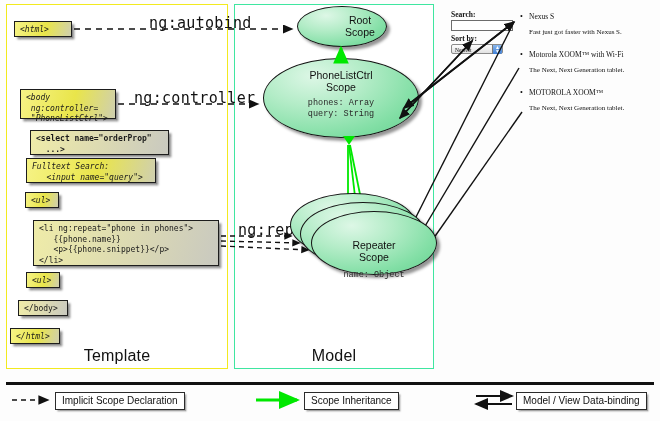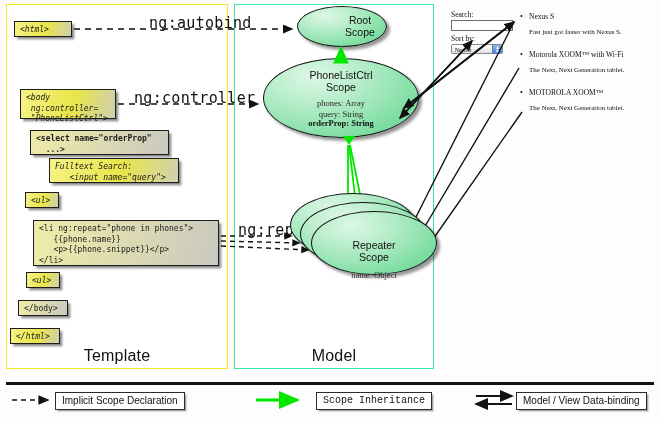--- a/index.html
+++ b/index.html
@@ -24,27 +24,27 @@
            padding:3px 5px;white-space:pre;}
   .codebox.grad-side{background:linear-gradient(105deg,#f6f386 0%,#e9e54a 55%,#cfcfb0 100%);font-style:italic;}
   .codebox.grey{background:linear-gradient(105deg,#efeca8 0%,#d9d7b4 60%,#c9c9c0 100%);}
 
   
   .scope{position:absolute;border-radius:50%;border:1.6px solid #151515;
          box-shadow:3px 3px 3px rgba(0,0,0,.42);
          background:radial-gradient(ellipse at 32% 22%, #ddf7e6 0%, #b3ecc7 35%, #83dfa6 70%, #62cf8d 100%);
          box-sizing:border-box;text-align:center;}
   .scope .ttl{font-family:"Liberation Sans",sans-serif;font-size:10.5px;color:#111;line-height:12px;}
-  .scope .props{font-family:Liberation Serif, serif;
+  .scope .props{font-family:Liberation Mono, monospace;
                 font-size:8.5px;line-height:10.5px;color:#2a2a2a;}
   .scope .props b{font-weight:bold;color:#111;}
 
   
   .view-inner{position:absolute;left:451px;top:10px;width:196px;height:124px;}
-  .v-lab{position:absolute;font-family:"Liberation Serif",serif;font-size:7.5px;color:#111;}
+  .v-lab{position:absolute;font-family:"Liberation Serif",serif;font-size:7.5px;color:#111;font-weight:bold;}
   .v-input{position:absolute;background:#fff;border:1px solid #6d6d6d;box-sizing:border-box;}
   .v-select{position:absolute;box-sizing:border-box;height:10px;
             background:linear-gradient(to bottom,#fdfdfd,#e2e2e2);
             border:1px solid #8a8a8a;border-radius:2px;
             font-family:"Liberation Serif",serif;font-size:5.5px;color:#111;
             padding-left:3px;line-height:10px;}
   .v-select .stepper{position:absolute;right:0;top:0;width:9px;height:100%;
             background:linear-gradient(to bottom,#8ab8ee,#3f7fd6);
             border-left:1px solid #7a7a7a;border-radius:0 2px 2px 0;
             color:#fff;font-size:5px;line-height:4.5px;text-align:center;padding-top:.5px;}
@@ -82,21 +82,21 @@
 
   <div class="codebox grad-side" style="left:14px;top:21px;width:58px;height:16px;">&lt;html&gt;</div>
 
   <div class="codebox grad-side" style="left:20px;top:89px;width:96px;height:30px;">&lt;body
  ng:controller=
  "PhoneListCtrl"&gt;</div>
 
   <div class="codebox grey" style="left:30px;top:130px;width:139px;height:25px;font-weight:bold;">&lt;select name="orderProp"
   ...&gt;</div>
 
-  <div class="codebox grad-side" style="left:26px;top:158px;width:130px;height:25px;margin-left:23px;">Fulltext Search:
+  <div class="codebox grad-side" style="left:26px;top:158px;width:130px;height:25px;">Fulltext Search:
    &lt;input name="query"&gt;</div>
 
   <div class="codebox grad-side" style="left:25px;top:192px;width:34px;height:16px;">&lt;ul&gt;</div>
 
   <div class="codebox grey" style="left:33px;top:220px;width:186px;height:46px;">&lt;li ng:repeat="phone in phones"&gt;
    {{phone.name}}
    &lt;p&gt;{{phone.snippet}}&lt;/p&gt;
 &lt;/li&gt;</div>
 
   <div class="codebox grad-side" style="left:26px;top:272px;width:34px;height:16px;">&lt;ul&gt;</div>
@@ -109,23 +109,20 @@
     <div class="ttl" style="margin-top:7px;white-space:pre;padding-left:36px;">Root
 Scope</div>
   </div>
 
   <div class="scope" style="left:263px;top:58px;width:156px;height:80px;">
     <div class="ttl" style="margin-top:10px;white-space:pre;">PhoneListCtrl
 Scope</div>
     <div class="props" style="margin-top:5px;white-space:pre;">phones: Array
 query: String
 </div>
-    <div class="props" style="margin-top:-1px;">
-      <b>orderProp: String</b>
-    </div>
   </div>
 
   <div class="scope" style="left:290px;top:193px;width:126px;height:64px;z-index:1;"></div>
   <div class="scope" style="left:300px;top:202px;width:126px;height:64px;z-index:2;"></div>
   <div class="scope" style="left:311px;top:211px;width:126px;height:64px;z-index:3;">
     <div class="ttl" style="margin-top:27px;white-space:pre;">Repeater
 Scope</div>
     <div class="props" style="margin-top:7px;">name: Object</div>
   </div>
 
@@ -224,16 +221,16 @@
       <line x1="512" y1="404" x2="476" y2="404" stroke="#111" stroke-width="2" marker-end="url(#ah-blk)"></line>
     </g>
   </svg>
 
   <div class="conn-label" style="left:149px;top:14px;">ng:autobind</div>
   <div class="conn-label" style="left:134px;top:89px;">ng:controller</div>
   <div class="conn-label" style="left:238px;top:221px;">ng:repeat</div>
 
   <div class="legend-rule"></div>
   <div class="legend-box" style="left:55px;top:392px;">Implicit Scope Declaration</div>
-  <div class="legend-box" style="left:316px;top:392px;font-family:Liberation Mono, monospace;">Scope Inheritance</div>
+  <div class="legend-box" style="left:304px;top:392px;">Scope Inheritance</div>
   <div class="legend-box" style="left:516px;top:392px;">Model / View Data-binding</div>
 
 </div>
 
 </body></html>

